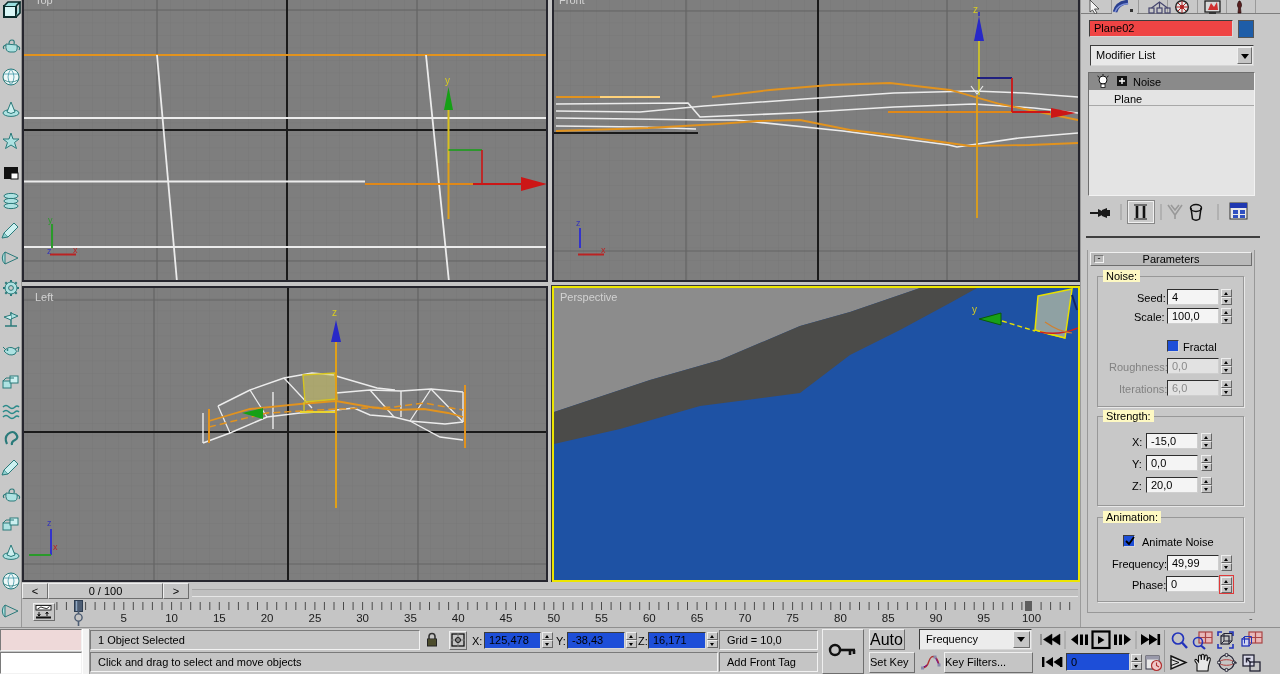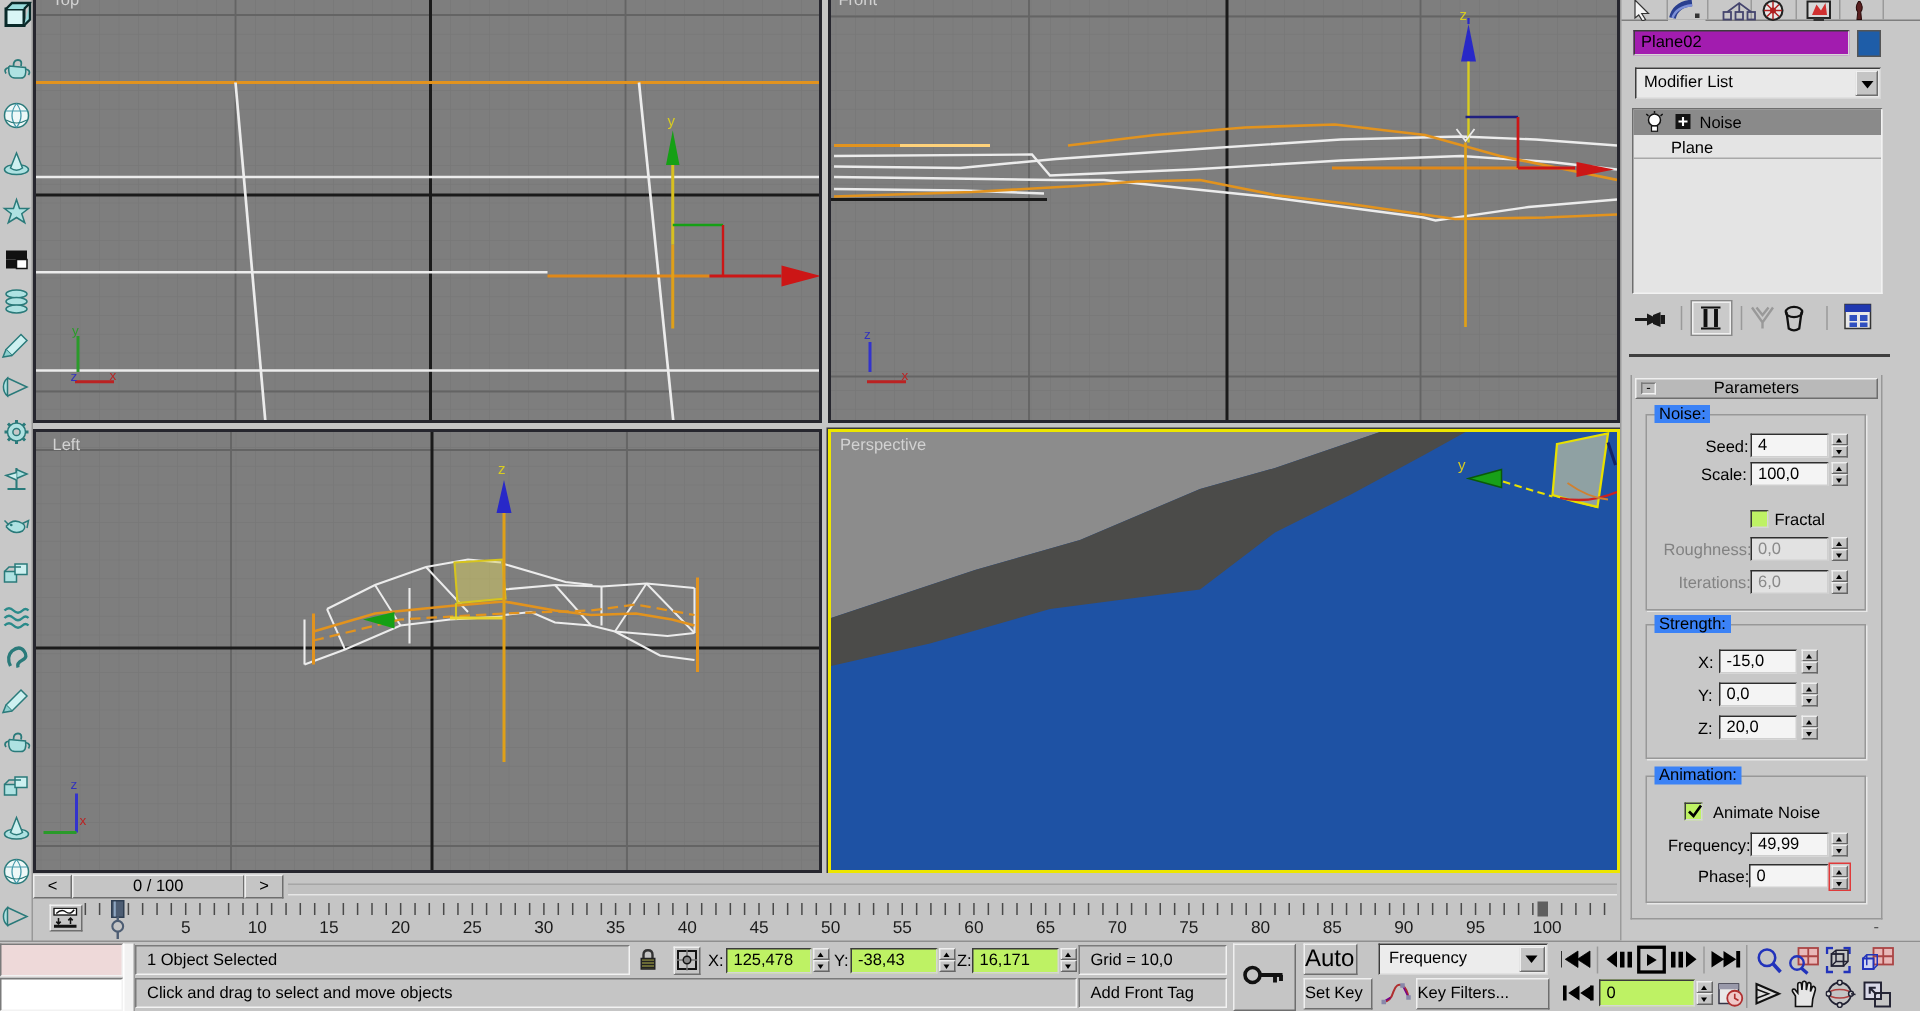--- a/index.html
+++ b/index.html
@@ -1,30 +1,30 @@
 <!DOCTYPE html>
 <html><head><meta charset="utf-8">
 <style>
 *{margin:0;padding:0;box-sizing:border-box}
 html,body{width:1280px;height:674px;overflow:hidden}
 body{font-family:"Liberation Sans",sans-serif;font-size:11px;background:#c5c5c5;position:relative}
 .abs{position:absolute}
 .raised{position:absolute;background:#c5c5c5;border:1px solid;border-color:#efefef #6e6e6e #6e6e6e #efefef;white-space:nowrap;overflow:hidden}
 .sunken{position:absolute;background:#c5c5c5;border:1px solid;border-color:#7a7a7a #f2f2f2 #f2f2f2 #7a7a7a}
-.wfield{position:absolute;background:#bef264;border:1px solid;border-color:#3c3c3c #d6d6d6 #d6d6d6 #3c3c3c}
+.wfield{position:absolute;background:#1d4ed8;border:1px solid;border-color:#3c3c3c #d6d6d6 #d6d6d6 #3c3c3c}
 .txt{position:absolute;color:#000;white-space:nowrap}
 .vp{position:absolute;background:#7e7e7e;overflow:hidden}
 .vplabel{position:absolute;color:#d2d2d2;font-size:11px}
 .spin{position:absolute;width:11px;height:16px}
 .spin u,.spin v{position:absolute;left:0;width:11px;height:8px;background:#c5c5c5;border:1px solid;border-color:#eee #666 #666 #eee}
 .spin u{top:0}.spin v{top:8px}
 .spin u:after{content:"";position:absolute;left:2px;top:2px;border-left:2.5px solid transparent;border-right:2.5px solid transparent;border-bottom:3.5px solid #000}
 .spin v:after{content:"";position:absolute;left:2px;top:2px;border-left:2.5px solid transparent;border-right:2.5px solid transparent;border-top:3.5px solid #000}
 .grp{position:absolute;border:1px solid #989898;box-shadow:1px 1px 0 #e8e8e8}
-.grplbl{position:absolute;background:#3b82f6;padding:0 3px;color:#000}
+.grplbl{position:absolute;background:#fef9c3;padding:0 3px;color:#000}
 .pfield{position:absolute;height:16px;background:#f4f4f4;border:1px solid;border-color:#2e2e2e #cfcfcf #cfcfcf #2e2e2e;color:#000;padding-left:4px;line-height:14px}
 .glbl{color:#828282}
 .sep{position:absolute;width:1px;background:#9a9a9a}
 </style></head>
 <body>
 
 <div class="abs" id="ltb" style="left:0;top:0;width:22px;height:630px;background:#c8c8c8;border-right:1px solid #989898">
 <svg width="21" height="630">
 <defs>
 <g id="tcube">
@@ -574,21 +574,21 @@
       <circle cx="101" cy="7" r="2" fill="#b02020"></circle>
       <path d="M101 1 L101 13 M95 7 L107 7 M97 3 L105 11 M105 3 L97 11" stroke="#b02020" stroke-width="1"></path>
 
       <rect x="124" y="1" width="15" height="11" fill="#d8d8d8" stroke="#222" stroke-width="1.3"></rect>
       <path d="M127 10 L130 3 L133 7 L136 2 L137 10 Z" fill="#d03030"></path>
       <rect x="128" y="12" width="7" height="2" fill="#333"></rect>
 
       <path d="M158 1 C156 4 156 6 157.5 8 L157 13 L160 13 L159.5 8 C161 6 161 4 159 1 Z" fill="#5a2020" stroke="#2a0d0d" stroke-width="0.7"></path>
     </svg>
   </div>
-  <div class="wfield" style="left:8px;top:20px;width:144px;height:17px;background:#a21caf;line-height:15px;padding-left:4px">Plane02</div>
+  <div class="wfield" style="left:8px;top:20px;width:144px;height:17px;background:#ef4444;line-height:15px;padding-left:4px">Plane02</div>
   <div class="abs" style="left:157px;top:20px;width:16px;height:18px;background:#1e5da8;border:1px solid #555"></div>
   <div class="wfield" style="left:9px;top:45px;width:164px;height:21px;background:#e9e9e9;line-height:19px;padding-left:5px">Modifier List</div>
   <div class="raised" style="left:156px;top:47px;width:15px;height:17px"></div>
   <div class="abs" style="left:160px;top:54px;width:0;height:0;border-left:4px solid transparent;border-right:4px solid transparent;border-top:5px solid #000"></div>
 
   <div class="abs" style="left:7px;top:72px;width:167px;height:124px;background:#e4e4e4;border:1px solid;border-color:#6e6e6e #f2f2f2 #f2f2f2 #6e6e6e"></div>
   <div class="abs" style="left:8px;top:73px;width:165px;height:17px;background:#8a8a8a"></div>
   <div class="txt" style="left:52px;top:76px">Noise</div>
   <div class="txt" style="left:33px;top:93px">Plane</div>
   <div class="abs" style="left:8px;top:105px;width:165px;height:1px;background:#a8a8a8"></div>

